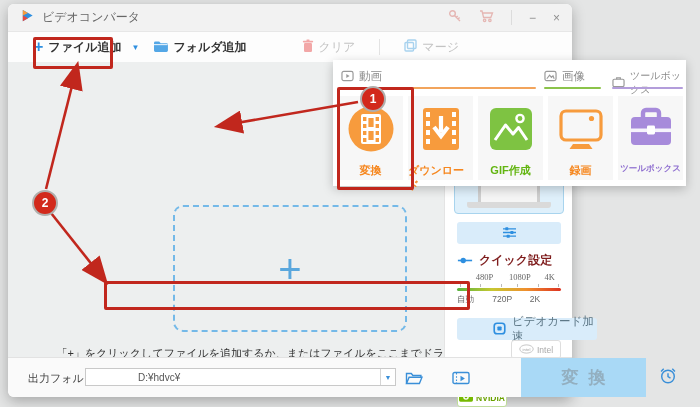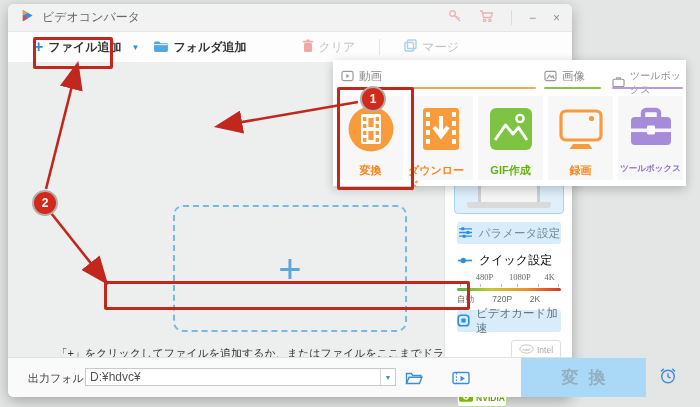--- a/index.html
+++ b/index.html
@@ -48,23 +48,23 @@
     background:#dff0fb;border:1px solid #a8d4ee;border-radius:4px;
     display:flex;align-items:flex-end;justify-content:center;overflow:hidden;}
   .laptop{display:flex;flex-direction:column;align-items:center;margin-bottom:5px;}
   .laptop-screen{width:62px;height:34px;background:#f5f5f5;border:3px solid #cfcfcf;
     border-bottom:none;border-radius:3px 3px 0 0;box-sizing:border-box;}
   .laptop-base{width:84px;height:6px;background:#dadada;border-radius:1px 1px 3px 3px;}
   .side-btn{position:absolute;left:12px;width:104px;height:22px;background:#d9ecfa;
     border-radius:3px;display:flex;align-items:center;justify-content:center;gap:6px;
     font-size:11.5px;color:#6e8a99;}
   .side-btn.params{top:160px;}
-  .side-btn.gpu{top:248px;color:#5b7584;}
+  .side-btn.gpu{top:256px;color:#5b7584;padding-left:36px;}
   .quick-label{position:absolute;left:12px;top:190px;display:flex;align-items:center;
-    gap:6px;font-size:12px;color:#000000;font-weight:normal;}
+    gap:6px;font-size:12px;color:#7f1d1d;font-weight:bold;}
   .slider-wrap{position:absolute;left:12px;top:210px;width:104px;height:40px;font-size:8.5px;color:#666;}
   .sl-top{position:absolute;top:0;left:0;right:0;height:10px;}
   .sl-top span{position:absolute;font-family:Liberation Serif, serif;}
   .sl-track{position:absolute;top:16px;left:0;right:0;height:3px;border-radius:2px;
     background:linear-gradient(90deg,#57b33e,#c6c832,#ef8f2e,#dd3322);}
   .sl-tick{position:absolute;width:1px;height:3px;background:#bbb;top:12px;}
   .sl-bot{position:absolute;top:22px;left:0;right:0;height:10px;}
   .sl-bot span{position:absolute;}
   .badges{position:absolute;left:12px;top:278px;width:104px;display:flex;gap:4px;}
   .badge{flex:1;height:17px;border-radius:3px;display:flex;align-items:center;
@@ -91,22 +91,22 @@
   .tile-label.c-orange{color:#f6871f;}
   .tile-label.c-green{color:#62b510;}
   .tile-label.c-purple{color:#8f6fd0;font-size:8.5px;}
 
   
   .bottombar{position:absolute;left:0;right:0;bottom:0;height:39px;background:#fafafa;
     border-top:1px solid #e2e2e2;border-radius:0 0 6px 6px;}
   .out-label{position:absolute;left:20px;top:13px;font-size:11px;color:#444;}
   .path-wrap{position:absolute;left:77px;top:10px;width:311px;height:18px;
     background:#fff;border:1px solid #c9c9c9;display:flex;box-sizing:border-box;}
-  .path-input{flex:1;border:none;outline:none;font-size:12px;color:#555;
-    padding:0 4px;font-family:"Liberation Sans",sans-serif;background:transparent;}
+  .path-input{flex:1;border:none;outline:none;font-size:10px;color:#555;
+    padding:0 4px;font-family:"Liberation Sans",sans-serif;background:transparent;margin-left:48px;}
   .combo-caret{width:14px;display:flex;align-items:center;justify-content:center;
     border-left:1px solid #d5d5d5;color:#3a8fd8;font-size:7px;}
   .ico-btn{position:absolute;top:11px;width:20px;height:17px;display:flex;
     align-items:center;justify-content:center;}
   .convert-btn{position:absolute;left:513px;top:0;width:125px;height:39px;background:#a9d9f6;
     color:#93afc0;font-size:17px;font-weight:bold;letter-spacing:10px;
     display:flex;align-items:center;justify-content:center;padding-left:10px;box-sizing:border-box;}
   .ann-box{position:absolute;border:3px solid #c1271d;border-radius:2px;z-index:45;pointer-events:none;}
   .step-circle{position:absolute;width:22px;height:22px;border-radius:50%;background:#d2291b;
     border:2px solid #b0aeac;color:#fff;font-size:12px;font-weight:bold;
@@ -201,21 +201,20 @@
 
     <div class="side-btn params">
       <span>
         <svg width="15" height="13" viewBox="0 0 16 14">
           <path d="M1 3 h14 M1 7 h14 M1 11 h14" stroke="#2e8fe0" stroke-width="1.4"></path>
           <rect x="3.5" y="1.4" width="3.2" height="3.2" rx="0.6" fill="#2e8fe0"></rect>
           <rect x="9" y="5.4" width="3.2" height="3.2" rx="0.6" fill="#2e8fe0"></rect>
           <rect x="5" y="9.4" width="3.2" height="3.2" rx="0.6" fill="#2e8fe0"></rect>
         </svg>
       </span>
-      <span>パラメータ設定</span>
     </div>
 
     <div class="quick-label">
       <span>
         <svg width="16" height="9" viewBox="0 0 18 10">
           <path d="M1 5 h16" stroke="#2e8fe0" stroke-width="1.8"></path>
           <circle cx="7" cy="5" r="3" fill="#2e8fe0"></circle>
         </svg>
       </span>
       <span>クイック設定</span>

